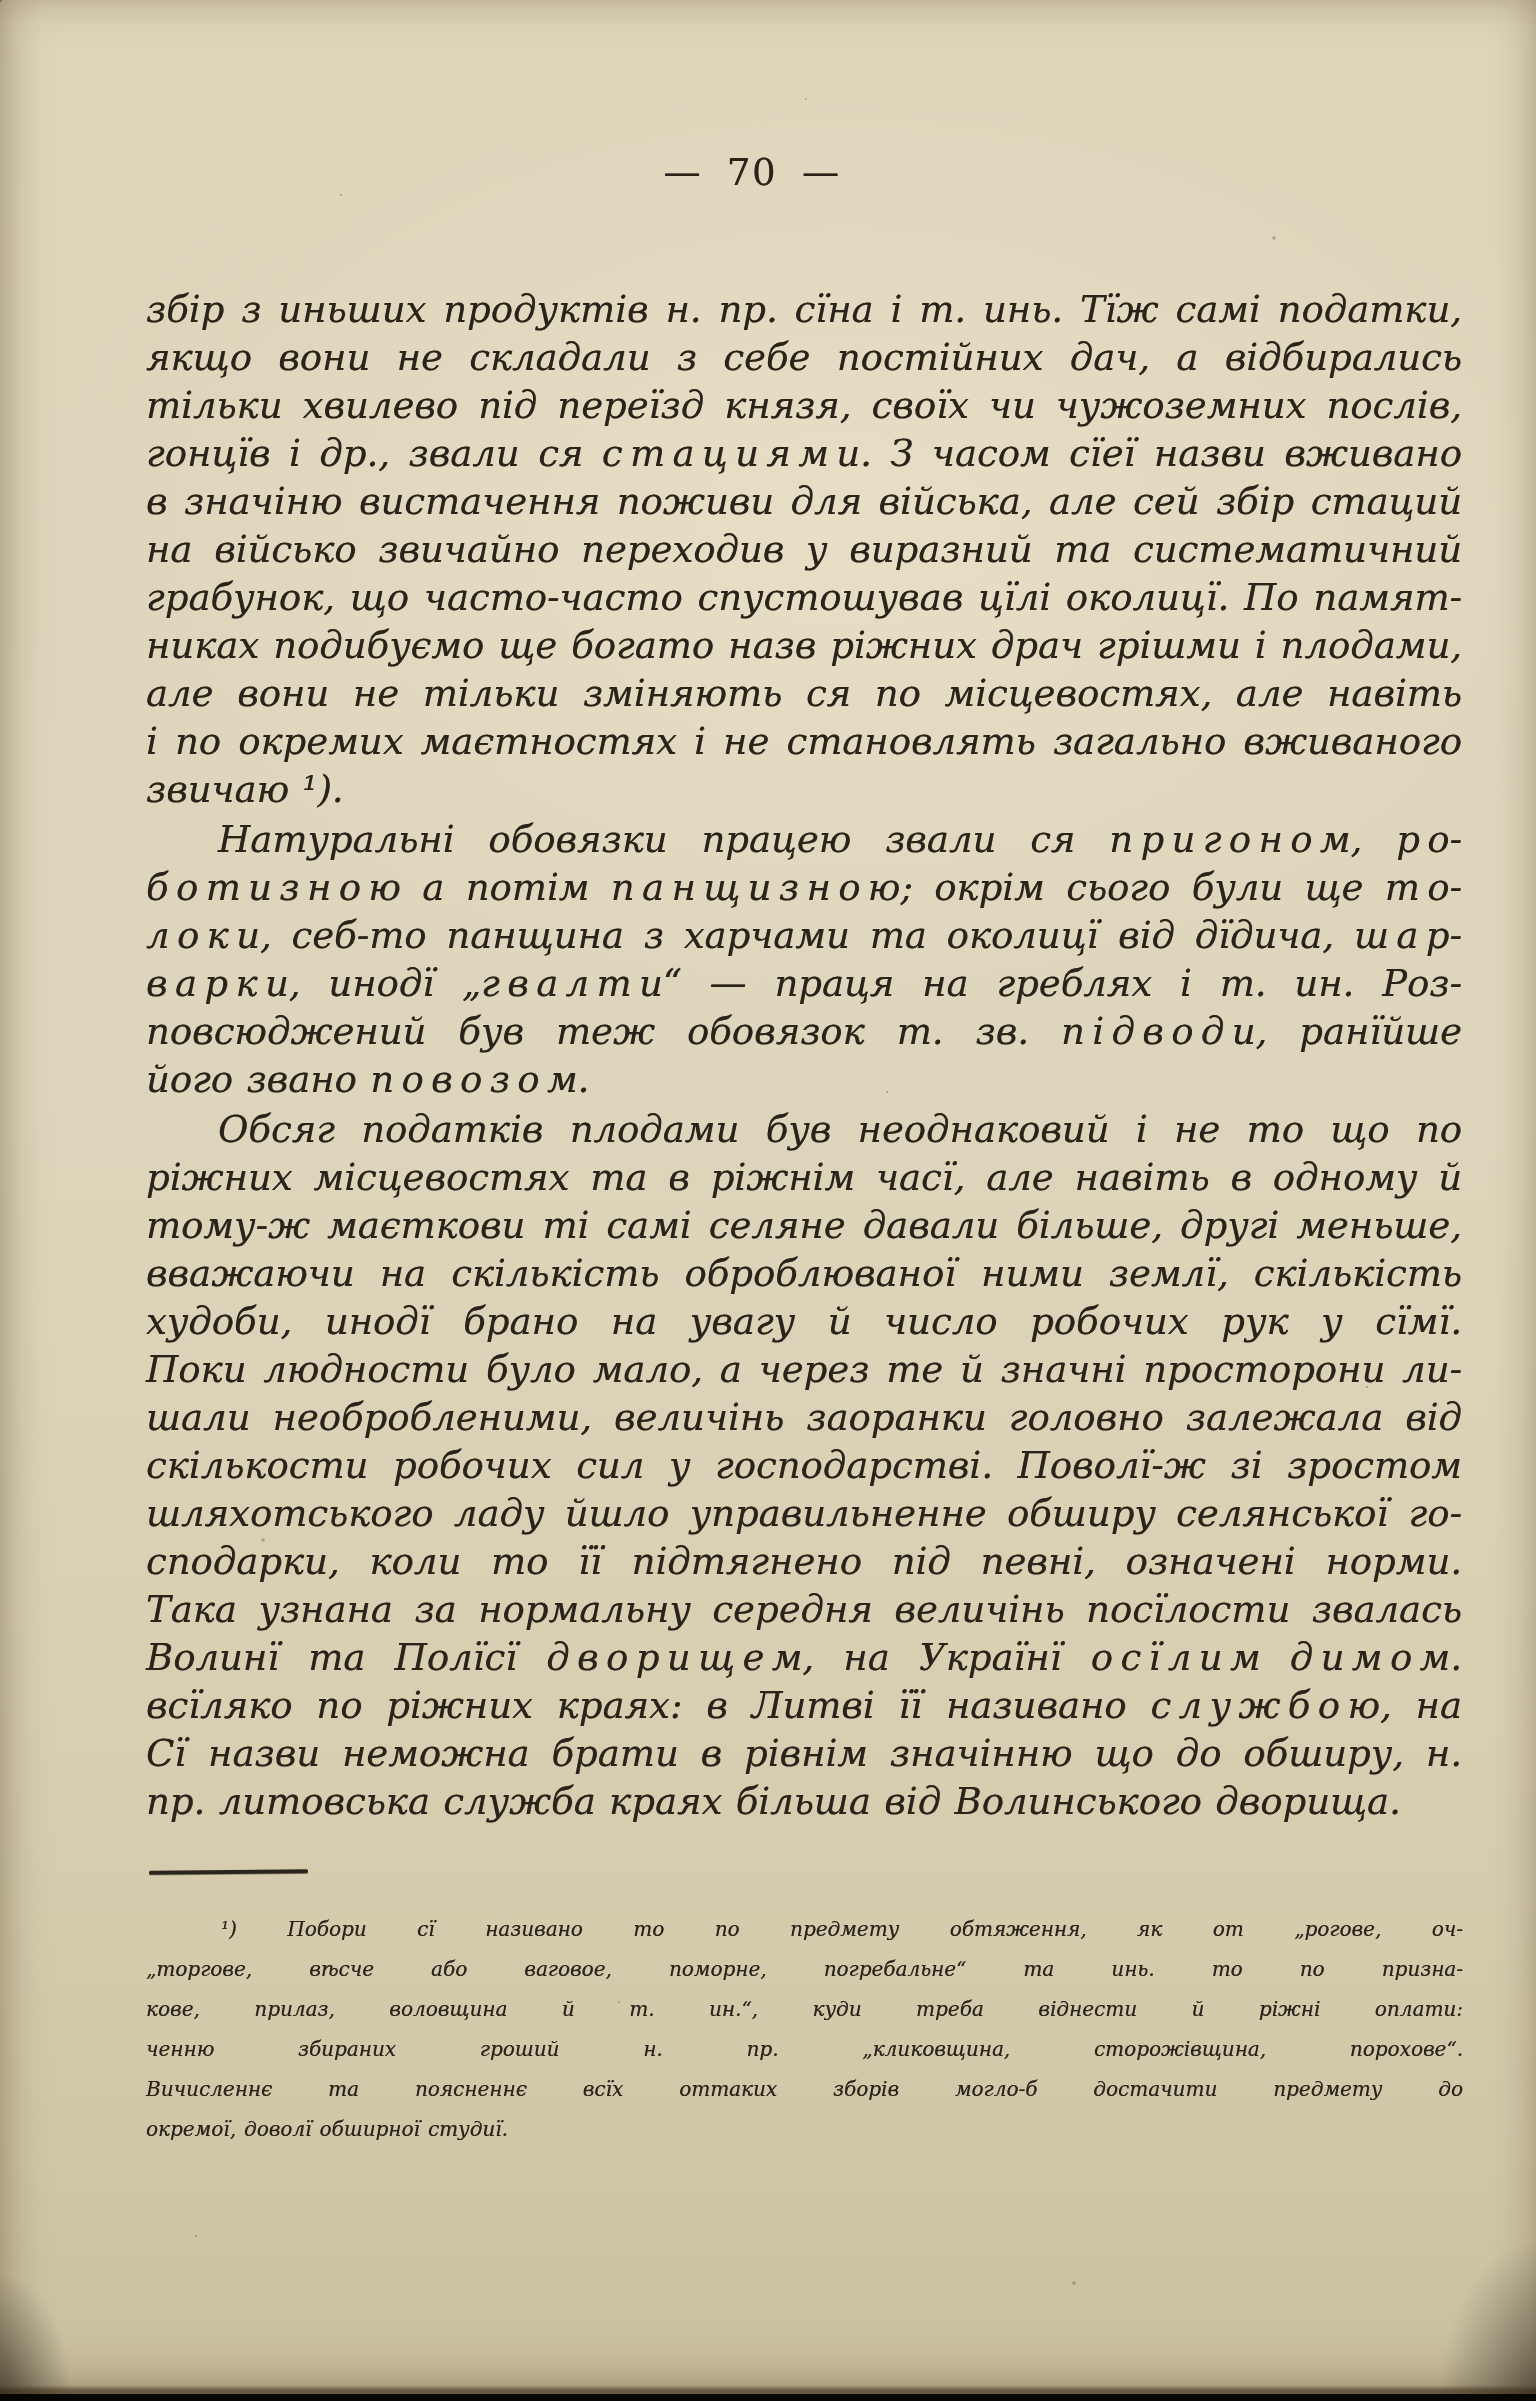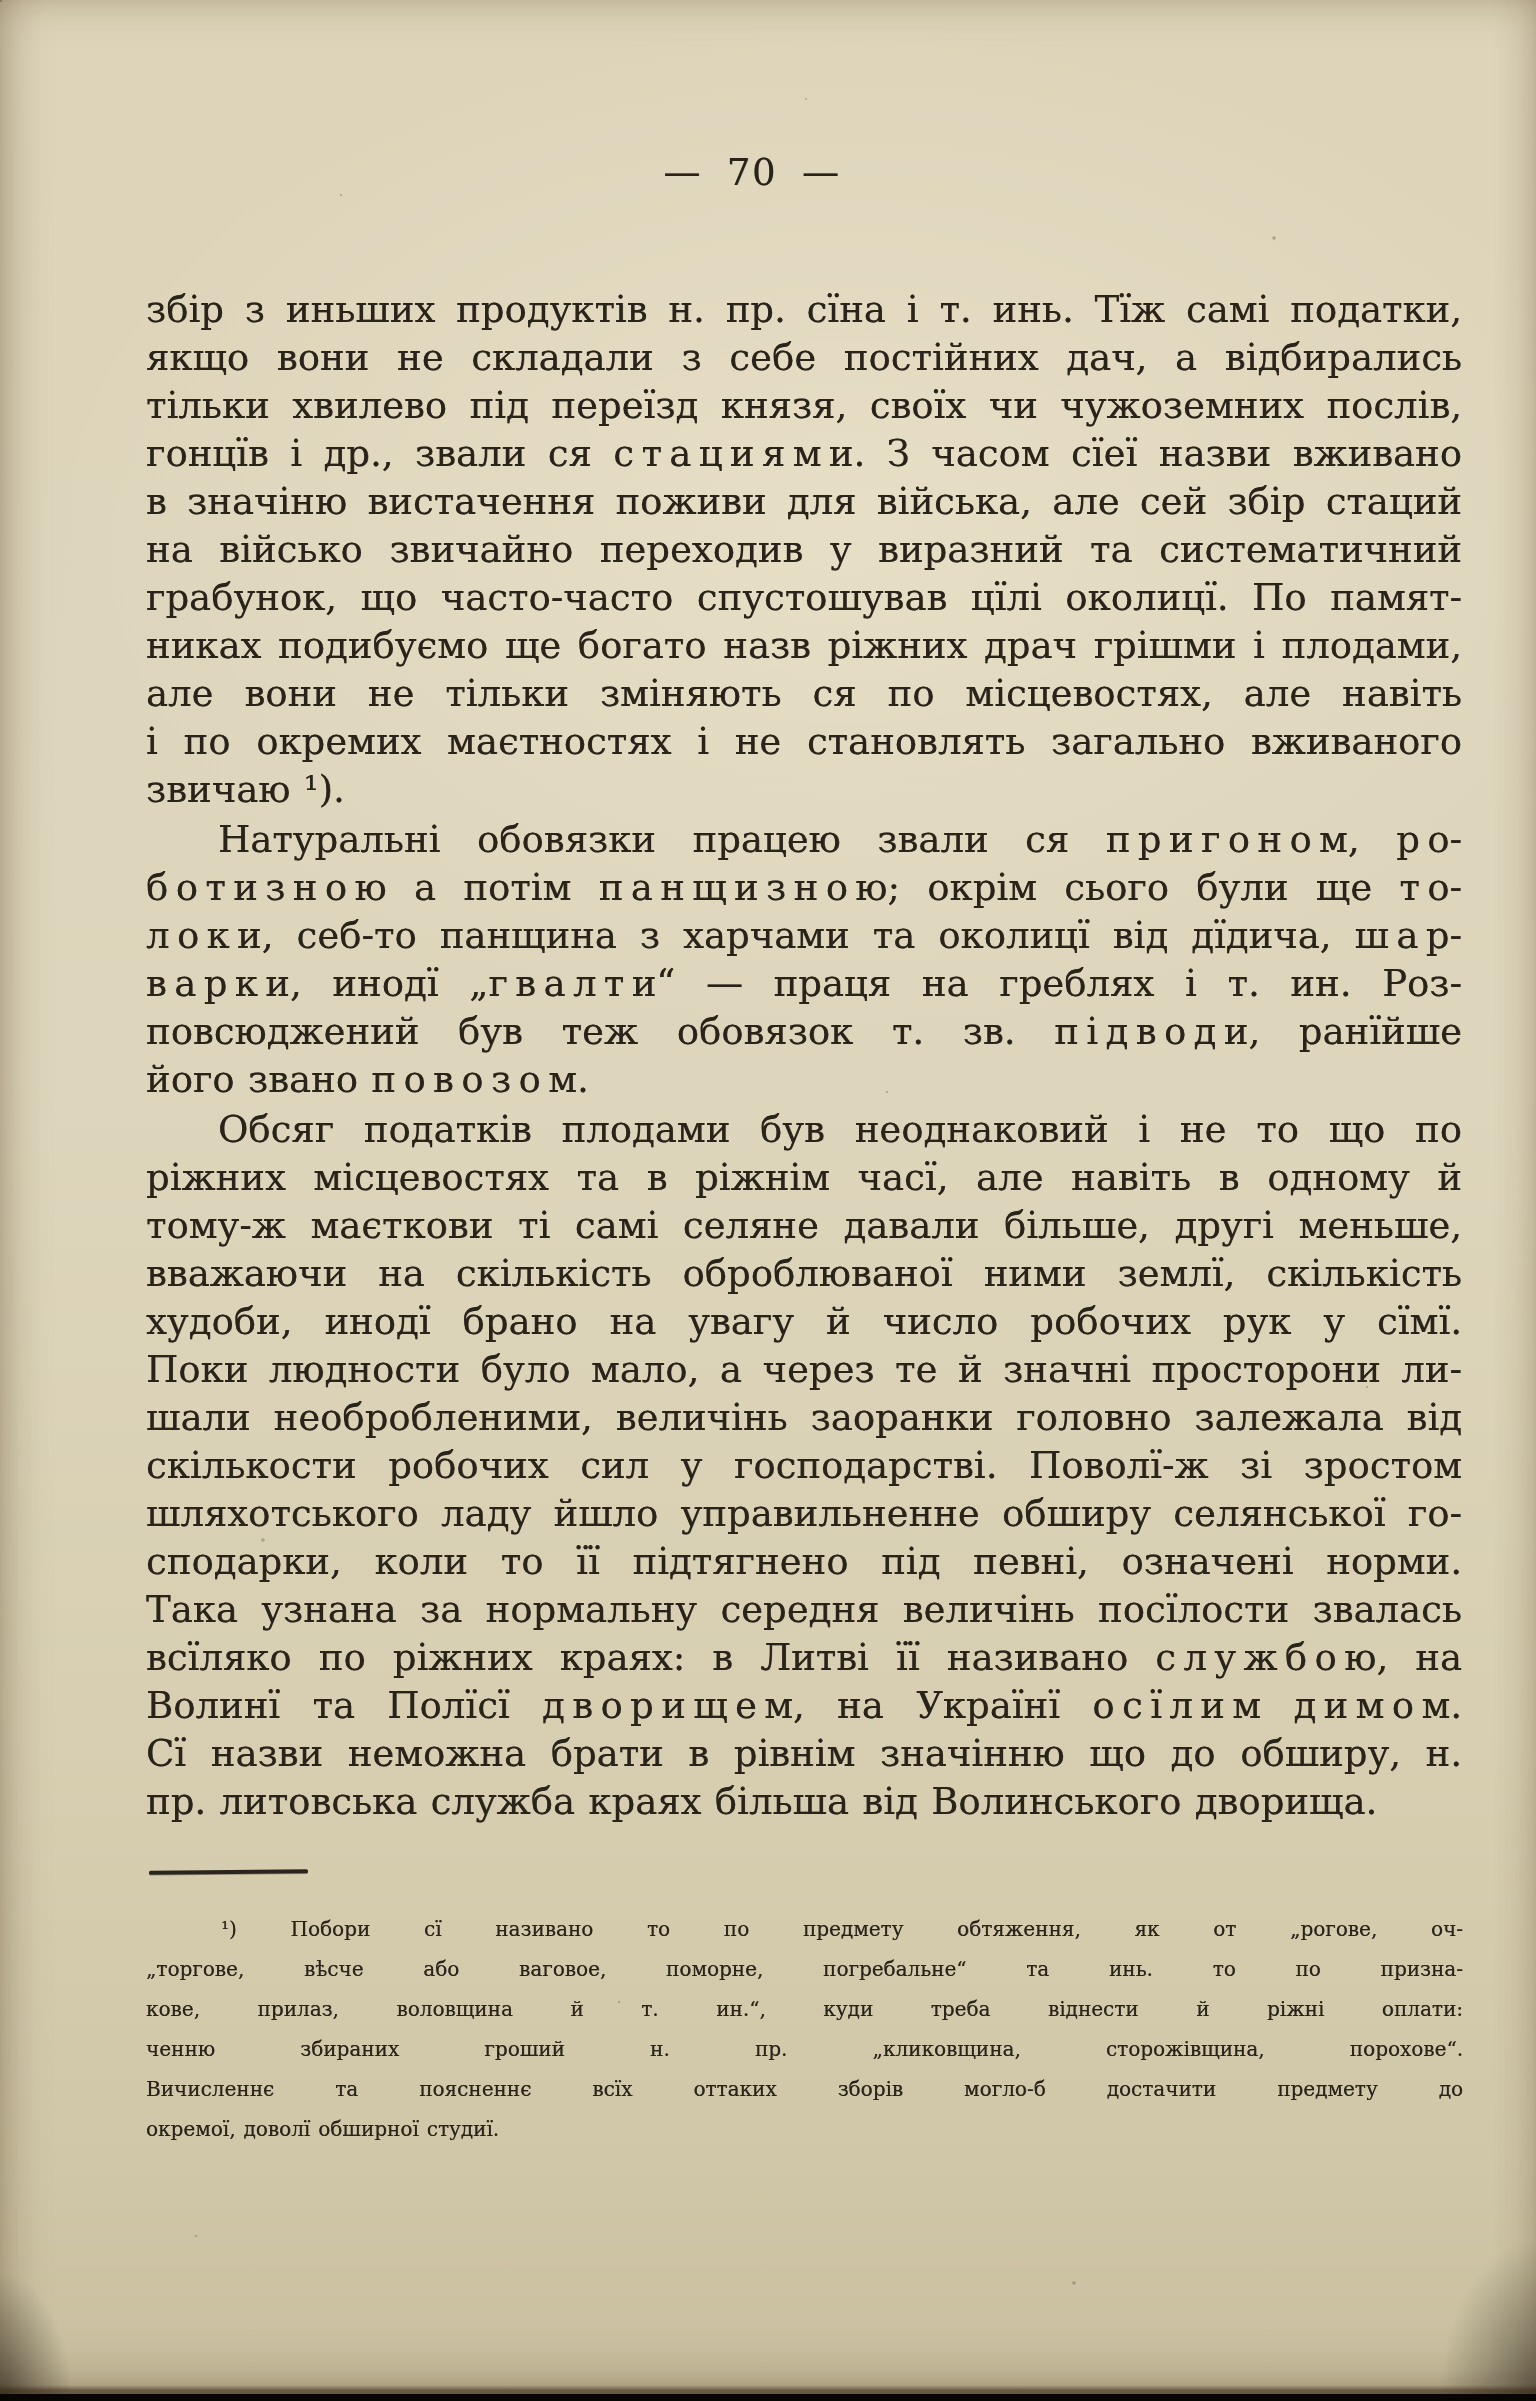--- a/index.html
+++ b/index.html
@@ -25,20 +25,21 @@
     position:absolute;top:151px;left:146px;width:1212px;
     font-size:37px;text-align:center;word-spacing:11.4px;letter-spacing:1.6px;
   }
   .textblock{position:absolute;top:286px;left:146px;width:1316px;font-size:37px;line-height:48px;}
   .p{margin:0;}
   .p + .p{margin-top:2px;}
   .p.indent .line:first-child{text-indent:72px;}
   .line{
     text-align:justify;text-align-last:justify;-moz-text-align-last:justify;
     word-spacing:1.6px;
+    font-style:italic;
   }
   .line.short{text-align-last:left;-moz-text-align-last:left;}
   .fnrule{
     position:absolute;top:1870px;left:149px;width:159px;height:4.1px;
     background:#2b261d;transform:rotate(-0.6deg);border-radius:1.6px;
     box-shadow:0 0.8px 0 rgba(43,38,29,.4);
   }
   .footnote{position:absolute;top:1909px;left:146px;width:1317px;font-size:20px;line-height:40px;}
   .footnote .line:first-child{text-indent:75px;}
   .specks{
@@ -106,22 +107,22 @@
         <div class="line">ріжних місцевостях та в ріжнім часї, але навіть в одному й</div>
         <div class="line">тому-ж маєткови ті самі селяне давали більше, другі меньше,</div>
         <div class="line">вважаючи на скількість оброблюваної ними землї, скількість</div>
         <div class="line">худоби, инодї брано на увагу й число робочих рук у сїмї.</div>
         <div class="line">Поки людности було мало, а через те й значні просторони ли-</div>
         <div class="line">шали необробленими, величінь заоранки головно залежала від</div>
         <div class="line">скількости робочих сил у господарстві. Поволї-ж зі зростом</div>
         <div class="line">шляхотського ладу йшло управильненне обширу селянської го-</div>
         <div class="line">сподарки, коли то її підтягнено під певні, означені норми.</div>
         <div class="line">Така узнана за нормальну середня величінь посїлости звалась</div>
+        <div class="line">Волинї та Полїсї д в о р и щ е м, на Українї о с ї л и м д и м о м.</div>
         <div class="line">всїляко по ріжних краях: в Литві її називано с л у ж б о ю, на</div>
-        <div class="line">Волинї та Полїсї д в о р и щ е м, на Українї о с ї л и м д и м о м.</div>
         <div class="line">Сї назви неможна брати в рівнім значінню що до обширу, н.</div>
         <div class="line short">пр. литовська служба краях більша від Волинського дворища.</div>
       </div>
     </div>
 
     <div class="fnrule"></div>
 
     <div class="footnote">
       <div class="line">¹) Побори сї називано то по предмету обтяження, як от „рогове, оч-</div>
       <div class="line">„торгове, вѣсче або ваговое, поморне, погребальне“ та инь. то по призна-</div>

